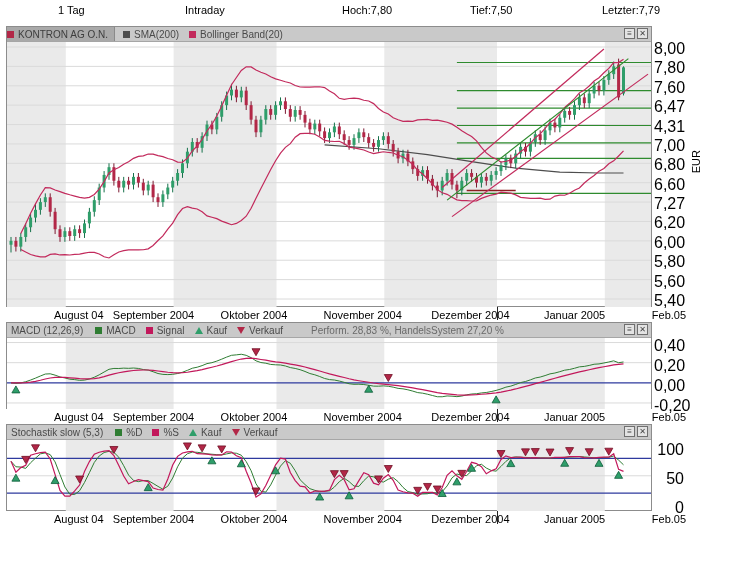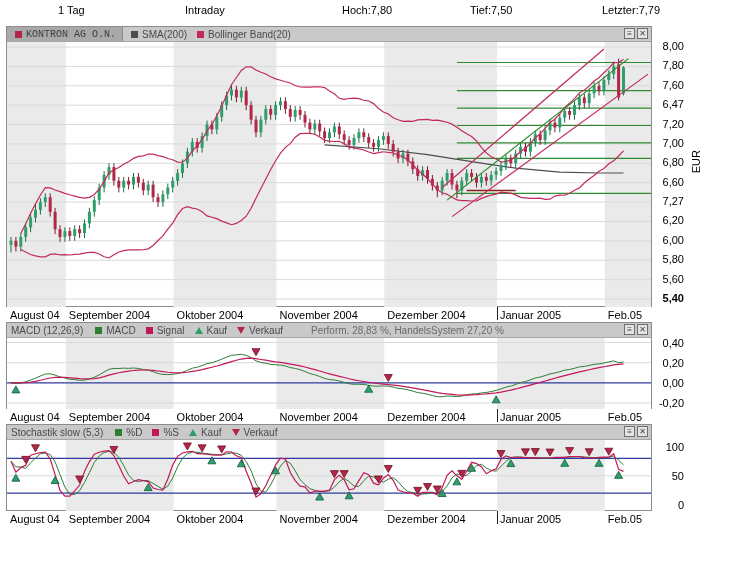--- a/index.html
+++ b/index.html
@@ -4,37 +4,37 @@
 <style>
   html,body{margin:0;padding:0;background:#fff;}
   #app{position:relative;width:751px;height:565px;background:#fff;overflow:hidden;
        font-family:"Liberation Sans","DejaVu Sans",sans-serif;}
   .toprow{position:absolute;left:0;top:0;width:691px;height:24px;background:#fff;}
   .toprow span{position:absolute;top:4px;font-size:11px;color:#000;white-space:nowrap;}
   .panel{position:absolute;left:6px;width:646px;background:#fff;border:1px solid #8c8c8c;box-sizing:border-box;}
   .lbar{position:relative;height:14px;background:#c9c9c9;border-bottom:1px solid #a6a6a6;
         display:flex;align-items:center;font-size:10px;color:#4a4a4a;white-space:nowrap;overflow:hidden;}
   .chip{display:inline-flex;align-items:center;background:#a9a9a9;border-right:1px solid #8a8a8a;
-        padding:0 6px 0 8px;height:14px;margin-right:8px;color:#3d3d3d;font-family:Liberation Mono, monospace;}
+        padding:0 6px 0 0;height:14px;margin-right:8px;color:#3d3d3d;}
   .litem{display:inline-flex;align-items:center;margin-right:10px;}
   .sw{display:inline-block;width:7px;height:7px;margin-right:4px;}
   .tri-up{display:inline-block;width:0;height:0;border-left:4px solid transparent;border-right:4px solid transparent;
           border-bottom:7px solid #2f9e6a;margin-right:4px;}
   .tri-dn{display:inline-block;width:0;height:0;border-left:4px solid transparent;border-right:4px solid transparent;
           border-top:7px solid #b22747;margin-right:4px;}
   .perf{margin-left:18px;color:#6a6a6a;}
   .icons{position:absolute;right:3px;top:1px;display:flex;gap:2px;}
   .ibox{width:11px;height:11px;border:1px solid #6f6f6f;background:#e3e3e3;box-sizing:border-box;
         font-size:8px;line-height:9px;text-align:center;color:#444;cursor:pointer;}
   .plot{position:relative;}
   svg{display:block;overflow:hidden;}
   .xrow{position:absolute;left:6px;width:660px;height:15px;background:#fff;}
-  .xrow span{position:absolute;top:2px;font-size:11px;color:#000;white-space:nowrap;}
+  .xrow span{position:absolute;top:2px;font-size:11px;color:#000;white-space:nowrap;margin-left:44px;}
   .ysep{position:absolute;top:0;width:1px;height:13px;background:#222;}
-  .ytick{position:absolute;left:654px;width:30px;font-size:11px;color:#000;text-align:right;white-space:nowrap;}
+  .ytick{position:absolute;left:654px;width:30px;font-size:16px;color:#000;text-align:right;white-space:nowrap;}
   .eur{position:absolute;left:690px;top:150px;font-size:11px;color:#000;
        writing-mode:vertical-rl;transform:rotate(180deg);}
   .ptitle{margin-right:12px;color:#4a4a4a;}
 </style>
 </head>
 <body>
 
 <div id="app">
 
   <div class="toprow">
@@ -506,30 +506,30 @@
       <span style="left: 494px;">Januar 2005</span>
       <div class="ysep" style="left: 491px;"></div>
       <span style="left: 601.8px;">Feb.05</span>
     </div>
 
   <div class="eur">EUR</div>
 <div class="ytick" style="top: 40px;">8,00</div>
     <div class="ytick" style="top: 59.3846px;">7,80</div>
     <div class="ytick" style="top: 78.7692px;">7,60</div>
     <div class="ytick" style="top: 98.1538px;">6,47</div>
-    <div class="ytick" style="top: 117.538px;">7,20</div>
+    <div class="ytick" style="top: 117.538px;">4,31</div>
     <div class="ytick" style="top: 136.923px;">7,00</div>
     <div class="ytick" style="top: 156.308px;">6,80</div>
     <div class="ytick" style="top: 175.692px;">6,60</div>
     <div class="ytick" style="top: 195.077px;">7,27</div>
     <div class="ytick" style="top: 214.462px;">6,20</div>
     <div class="ytick" style="top: 233.846px;">6,00</div>
     <div class="ytick" style="top: 253.231px;">5,80</div>
     <div class="ytick" style="top: 272.615px;">5,60</div>
-    <div class="ytick" style="top: 292px; font-weight: bold;">5,40</div>
+    <div class="ytick" style="top: 292px;">5,40</div>
     <div class="ytick" style="top: 336.532px;">0,40</div>
     <div class="ytick" style="top: 356.674px;">0,20</div>
     <div class="ytick" style="top: 376.816px;">0,00</div>
     <div class="ytick" style="top: 396.957px;">-0,20</div>
     <div class="ytick" style="top: 440.927px;">100</div>
     <div class="ytick" style="top: 469.789px;">50</div>
     <div class="ytick" style="top: 498.65px;">0</div>
   </div>
 
 </body></html>

